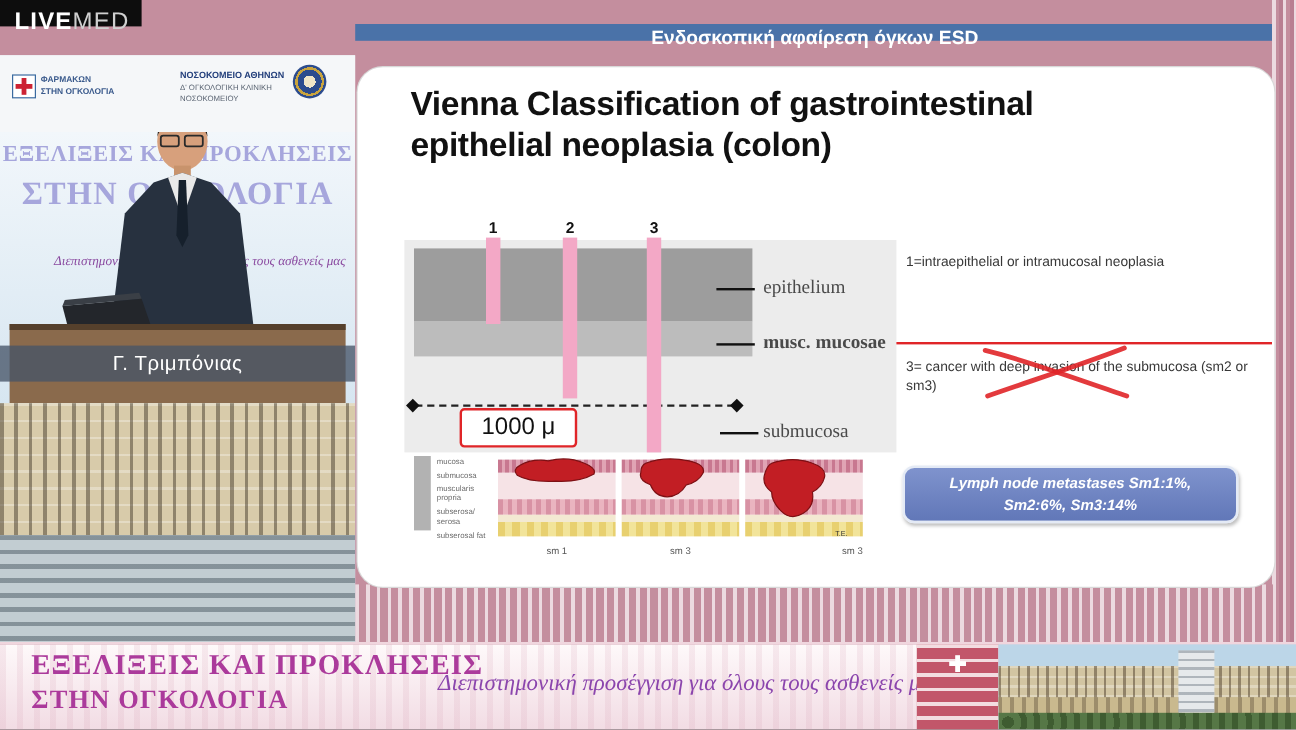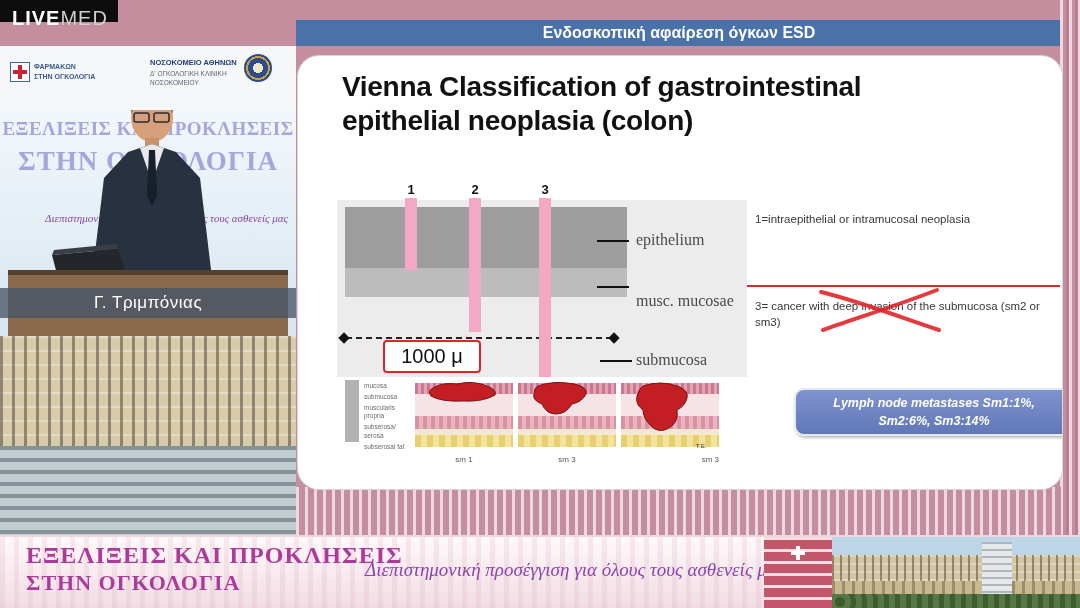--- a/index.html
+++ b/index.html
@@ -5,21 +5,21 @@
   html,body{margin:0;padding:0;background:#777;}
   #frame{position:relative;width:1080px;height:608px;background:#c48e9e;overflow:hidden;
          font-family:"Liberation Sans",sans-serif;}
 
   
   .logo{position:absolute;left:0;top:0;width:118px;height:22px;background:#0d0d0d;
         color:#fff;line-height:36px;padding-left:12px;box-sizing:border-box;
         font-size:20px;letter-spacing:1px;}
   .logo-live{font-weight:800;color:#ffffff;}
   .logo-med{font-weight:400;color:#cfcfcf;}
-  .header-bar{position:absolute;left:296px;top:20px;width:766px;height:26px;background:#4a72a8;
+  .header-bar{position:absolute;left:296px;top:20px;width:766px;height:14px;background:#4a72a8;
               color:#fff;font-size:16px;font-weight:700;text-align:center;line-height:26px;}
 
   .right-stripes{position:absolute;left:1060px;top:0;width:20px;height:535px;
      background:repeating-linear-gradient(to right,#ecdae0 0 3px,#c48e9e 3px 6px,#b97f92 6px 9px);}
   .lower-stripes{position:absolute;left:296px;top:487px;width:766px;height:48px;
      background:repeating-linear-gradient(to right,#ecdae0 0 3px,#c48e9e 3px 9px);}
 
   
   .video{position:absolute;left:0;top:46px;width:296px;height:489px;overflow:hidden;
          background:linear-gradient(#eef5fa,#cfe2ef);}
@@ -80,21 +80,21 @@
   .hist-blob{position:absolute;left:0;top:0;width:98px;height:72px;}
   .hist-cap{position:absolute;top:399px;width:98px;text-align:center;font-size:8px;color:#555;}
   .corner-lab{position:absolute;left:398px;top:387px;font-size:6px;color:#333;}
   .note{position:absolute;left:457px;width:300px;font-size:11.5px;color:#383838;line-height:1.35;}
   .red-underline{position:absolute;left:449px;top:229px;width:313px;border-top:2.5px solid #e02528;z-index:5;}
   .red-x{position:absolute;left:517px;top:228px;z-index:5;}
   .callout{position:absolute;left:454px;top:332px;width:280px;height:48px;box-sizing:border-box;
      background:linear-gradient(#7f93cd,#6177b8);border:2px solid #e4eaf5;border-radius:10px;
      color:#fff;font-size:12.5px;font-weight:700;font-style:italic;text-align:center;
      display:flex;align-items:center;justify-content:center;padding:2px 19px;line-height:1.45;
-     box-shadow:1px 2px 3px rgba(0,0,0,.25);margin-left:42px;}
+     box-shadow:1px 2px 3px rgba(0,0,0,.25);}
 
   
   .footer{position:absolute;left:0;top:535px;width:1080px;height:73px;
      background:linear-gradient(#fef9fa,#f2dce4);border-top:2px solid #f0d6de;box-sizing:border-box;}
   .f-stripes{position:absolute;left:0;top:0;width:764px;height:73px;
      background:repeating-linear-gradient(to right,rgba(214,160,180,.18) 0 5px,transparent 5px 14px);}
   .f-title{position:absolute;left:26px;top:5px;color:#ab3a9b;font-family:"Liberation Serif",serif;
            font-weight:700;letter-spacing:1px;line-height:1.15;}
   .f-t1{font-size:24px;}
   .f-t2{font-size:22px;}
@@ -196,21 +196,21 @@
     <div class="bar" style="left:241px;top:142px;height:179px;"></div>
 
     <div class="scale-box">
       <span>1000 μ</span>
     </div>
 
     <div class="tick" style="left:299px;top:184px;"></div>
     <div class="tick" style="left:299px;top:230px;"></div>
     <div class="tick" style="left:302px;top:304px;"></div>
     <div class="l-label" style="top:175px;">epithelium</div>
-    <div class="l-label" style="top:236px;font-weight:400;">musc. mucosae</div>
+    <div class="l-label" style="top:221px;font-weight:700;">musc. mucosae</div>
     <div class="l-label" style="top:295px;">submucosa</div>
 
     <div class="hist-stub"></div>
     <div class="hist-labels">
       <div>mucosa</div>
       <div>submucosa</div>
       <div>muscularis propria</div>
       <div>subserosa/ serosa</div>
       <div>subserosal fat</div>
     </div>

